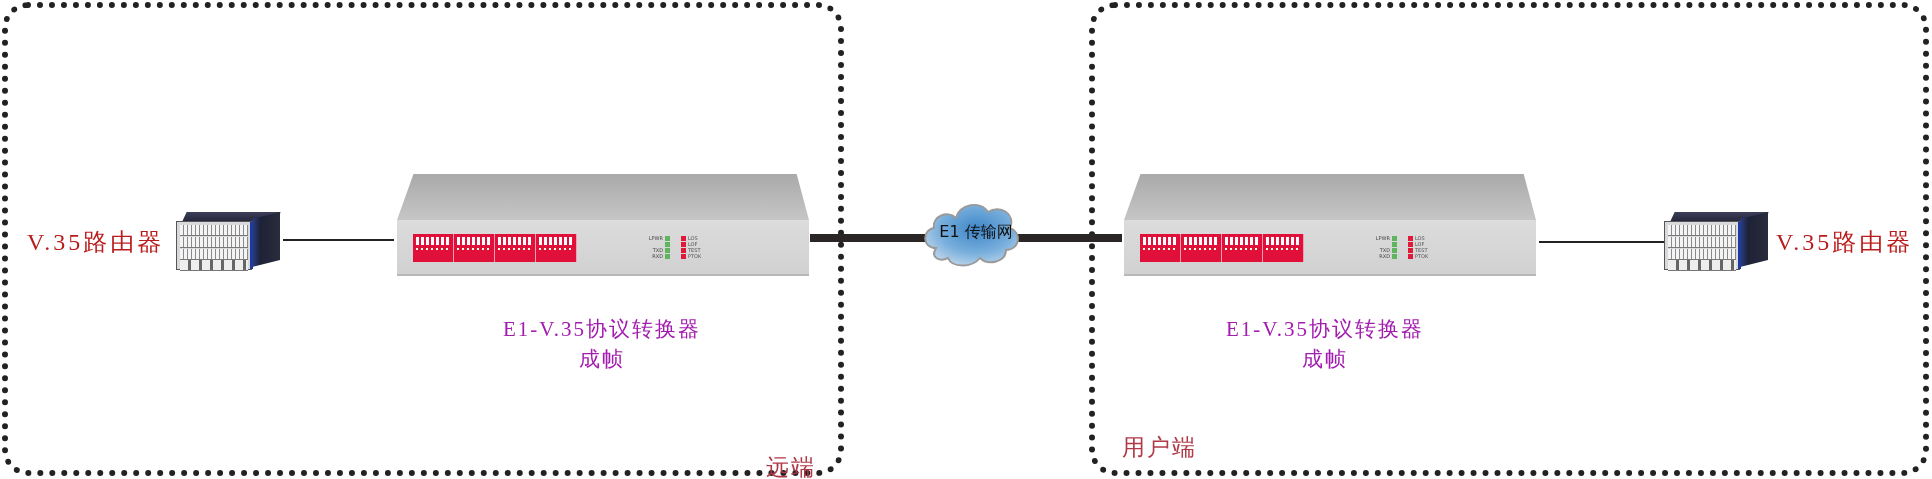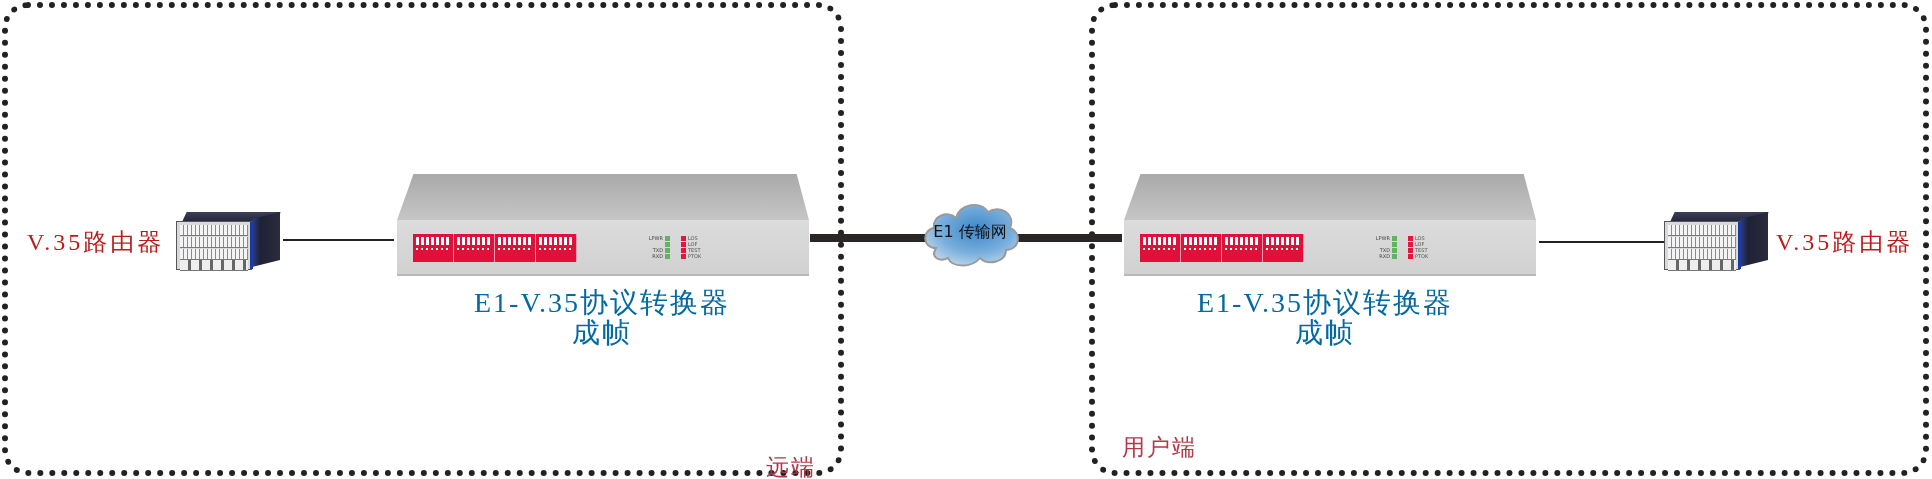--- a/index.html
+++ b/index.html
@@ -16,22 +16,23 @@
   #zone-right { left:1089px; top:2px; width:840px; height:474px; }
   .zone-label {
     position:absolute; font-size:23px; color:#b03a48; letter-spacing:2px;
     font-family:"DejaVu Serif","Liberation Serif",serif;
   }
   .router-label {
     position:absolute; font-size:24px; color:#b91c1c; letter-spacing:3px;
     font-family:"Liberation Serif","DejaVu Serif",serif;
   }
   .dev-label {
-    position:absolute; font-size:28px; color:#0369a1; text-align:center; letter-spacing:2px; line-height:30px;
+    position:absolute; font-size:21px; color:#a21caf; text-align:center; letter-spacing:2px; line-height:30px;
     font-family:"Liberation Serif","DejaVu Serif",serif;
+    margin-top:26px;
   }
   
   .router { position:absolute; width:106px; height:60px; }
   .router .top {
     position:absolute; left:6px; top:0; width:94px; height:10px;
     background:linear-gradient(180deg,#3c3f58,#23253a);
     transform:skewX(-25deg); transform-origin:bottom left;
   }
   .router .front {
     position:absolute; left:0; top:9px; width:76px; height:49px;
@@ -72,21 +73,21 @@
   .led-col { position:absolute; width:5px; }
   .led { width:5px; height:5px; margin-bottom:1px; }
   .led.green { background:#5fb45f; }
   .led.red { background:#e0183a; }
   .led-names { position:absolute; font-family:"DejaVu Sans","Liberation Sans",sans-serif; font-size:5px; color:#555; line-height:6px; }
   
   .cable { position:absolute; background:#222; }
   
   .cloud { position:absolute; left:918px; top:196px; width:104px; height:74px; }
   .cloud-text {
-    position:absolute; left:0; top:26px; width:104px; text-align:center;
+    position:absolute; left:6px; top:26px; width:104px; text-align:center;
     font-family:"DejaVu Sans","Liberation Sans",sans-serif; font-size:16px; color:#111;
   }
 </style>
 </head>
 <body>
 
 <div id="zone-left" class="zone"></div>
 <div id="zone-right" class="zone"></div>
 
 <div class="zone-label" style="left:766px; top:452px;">远端</div>

